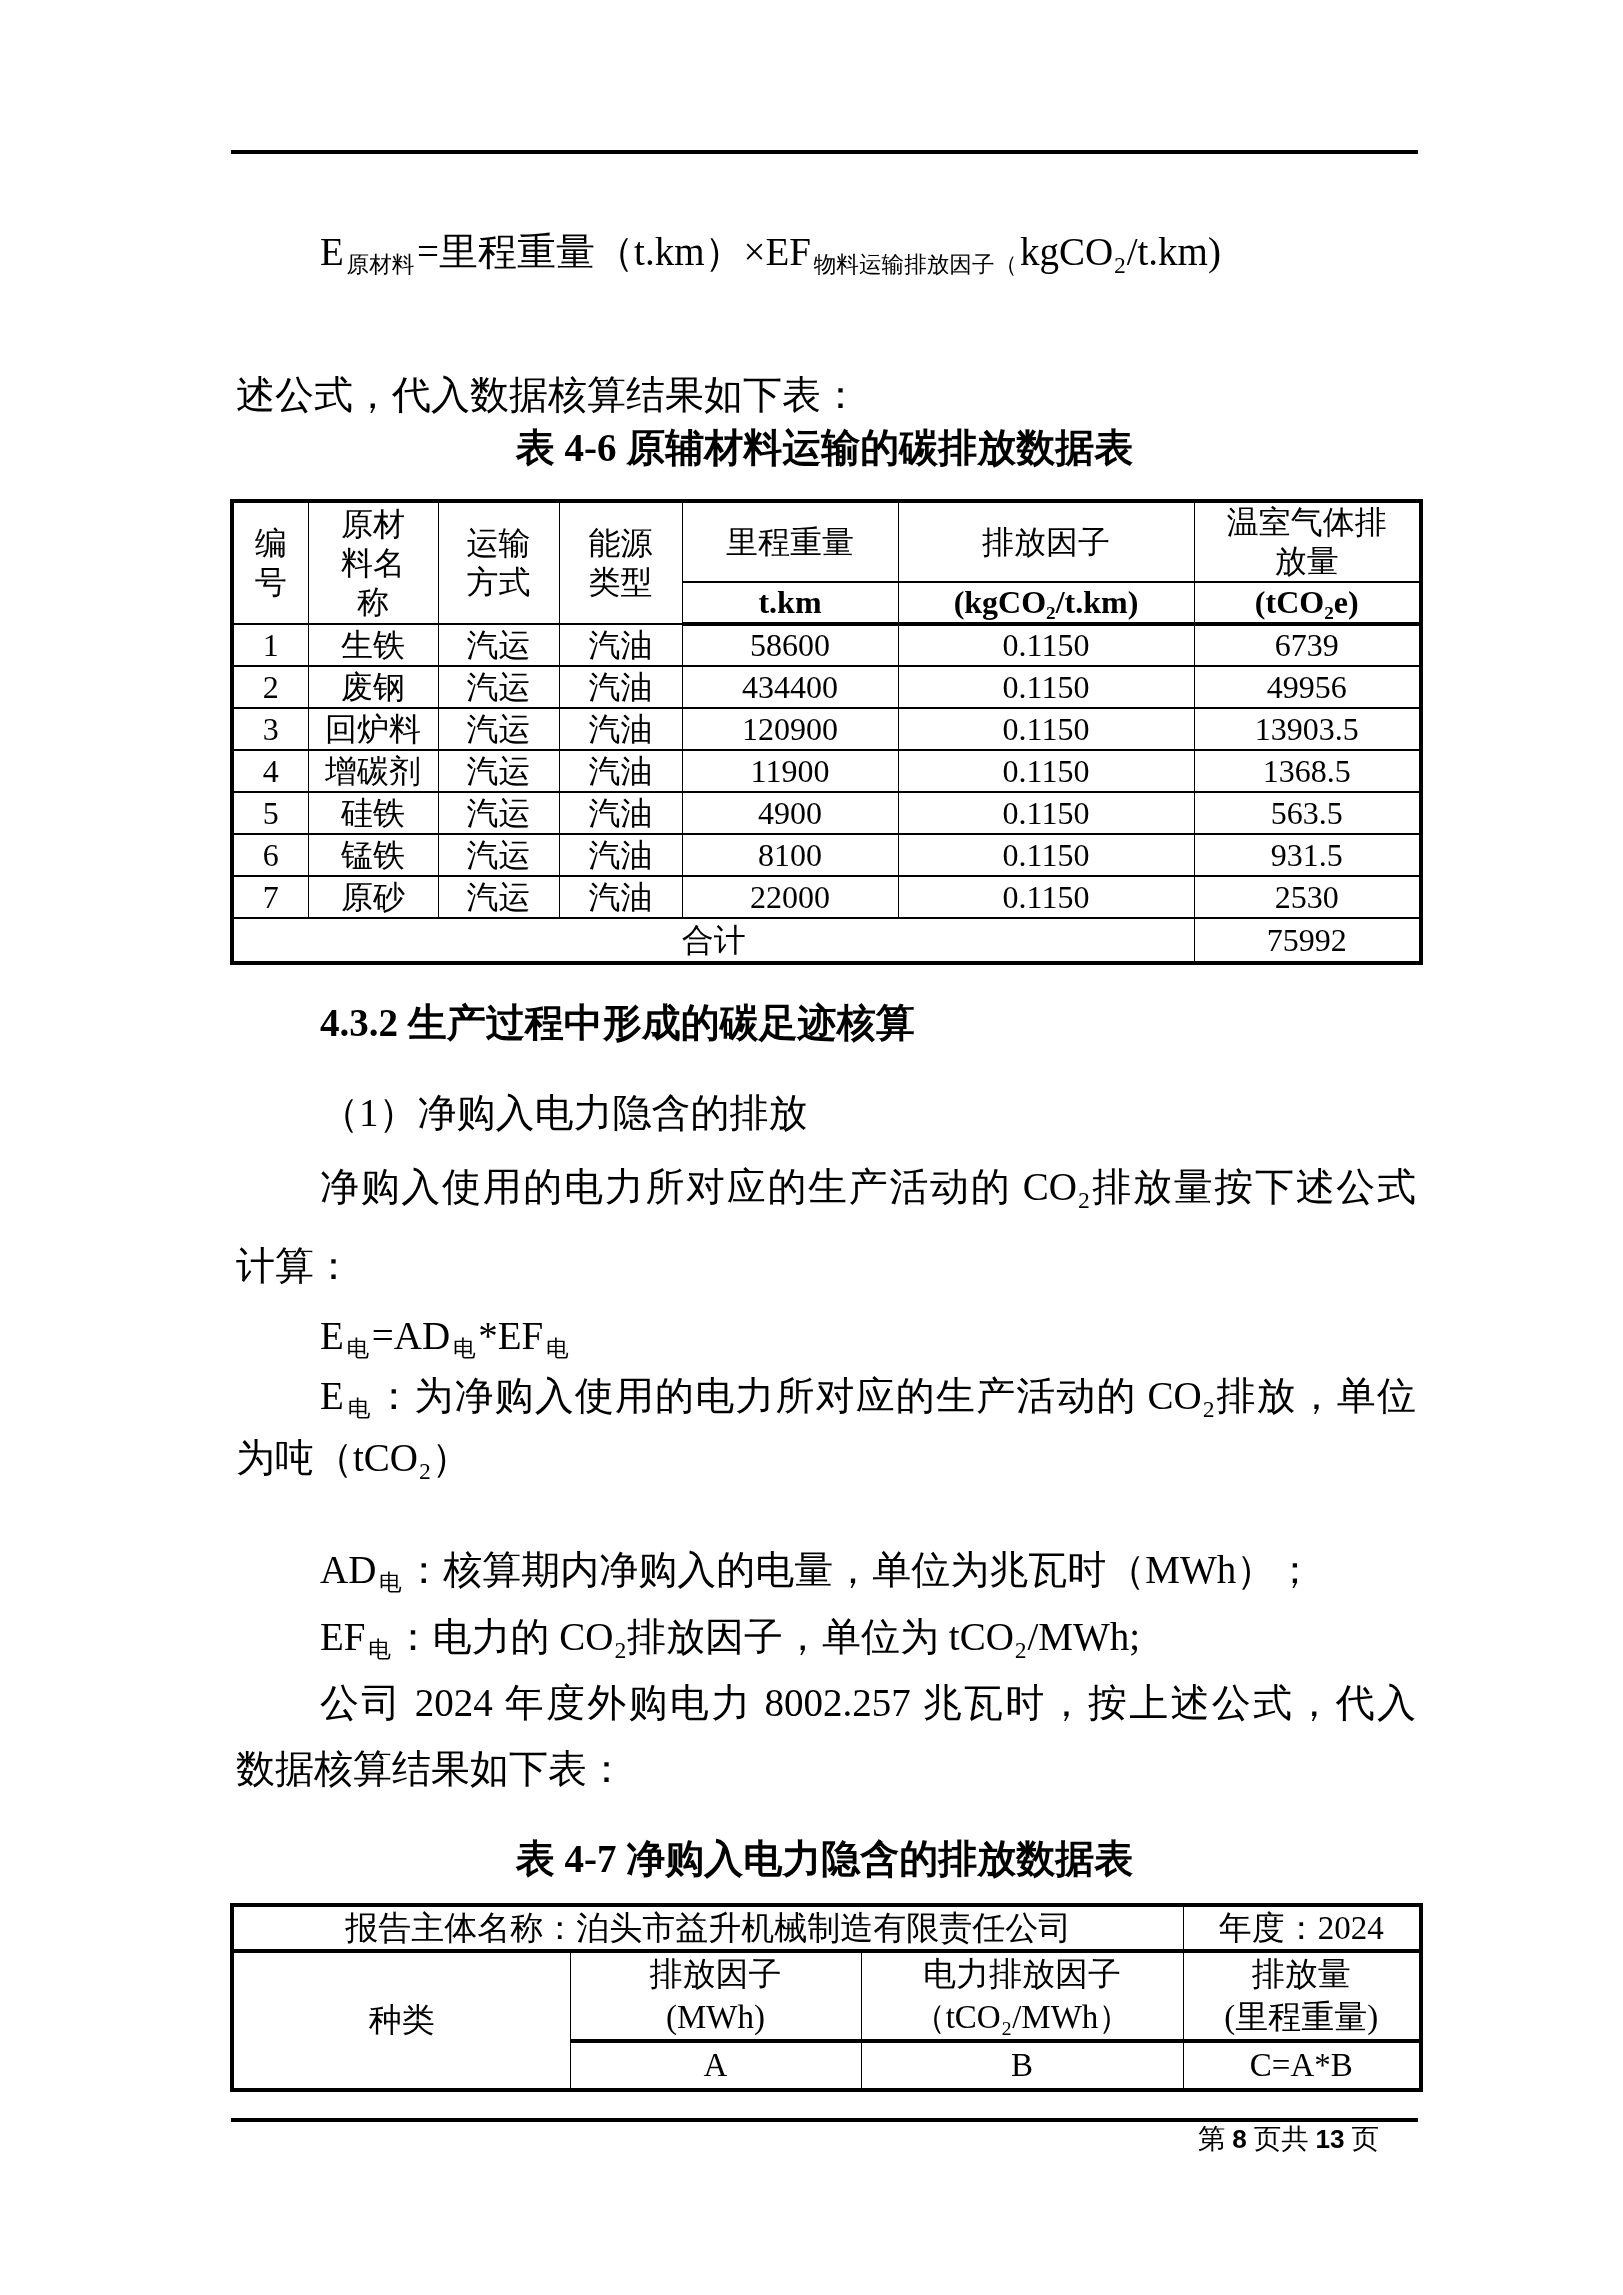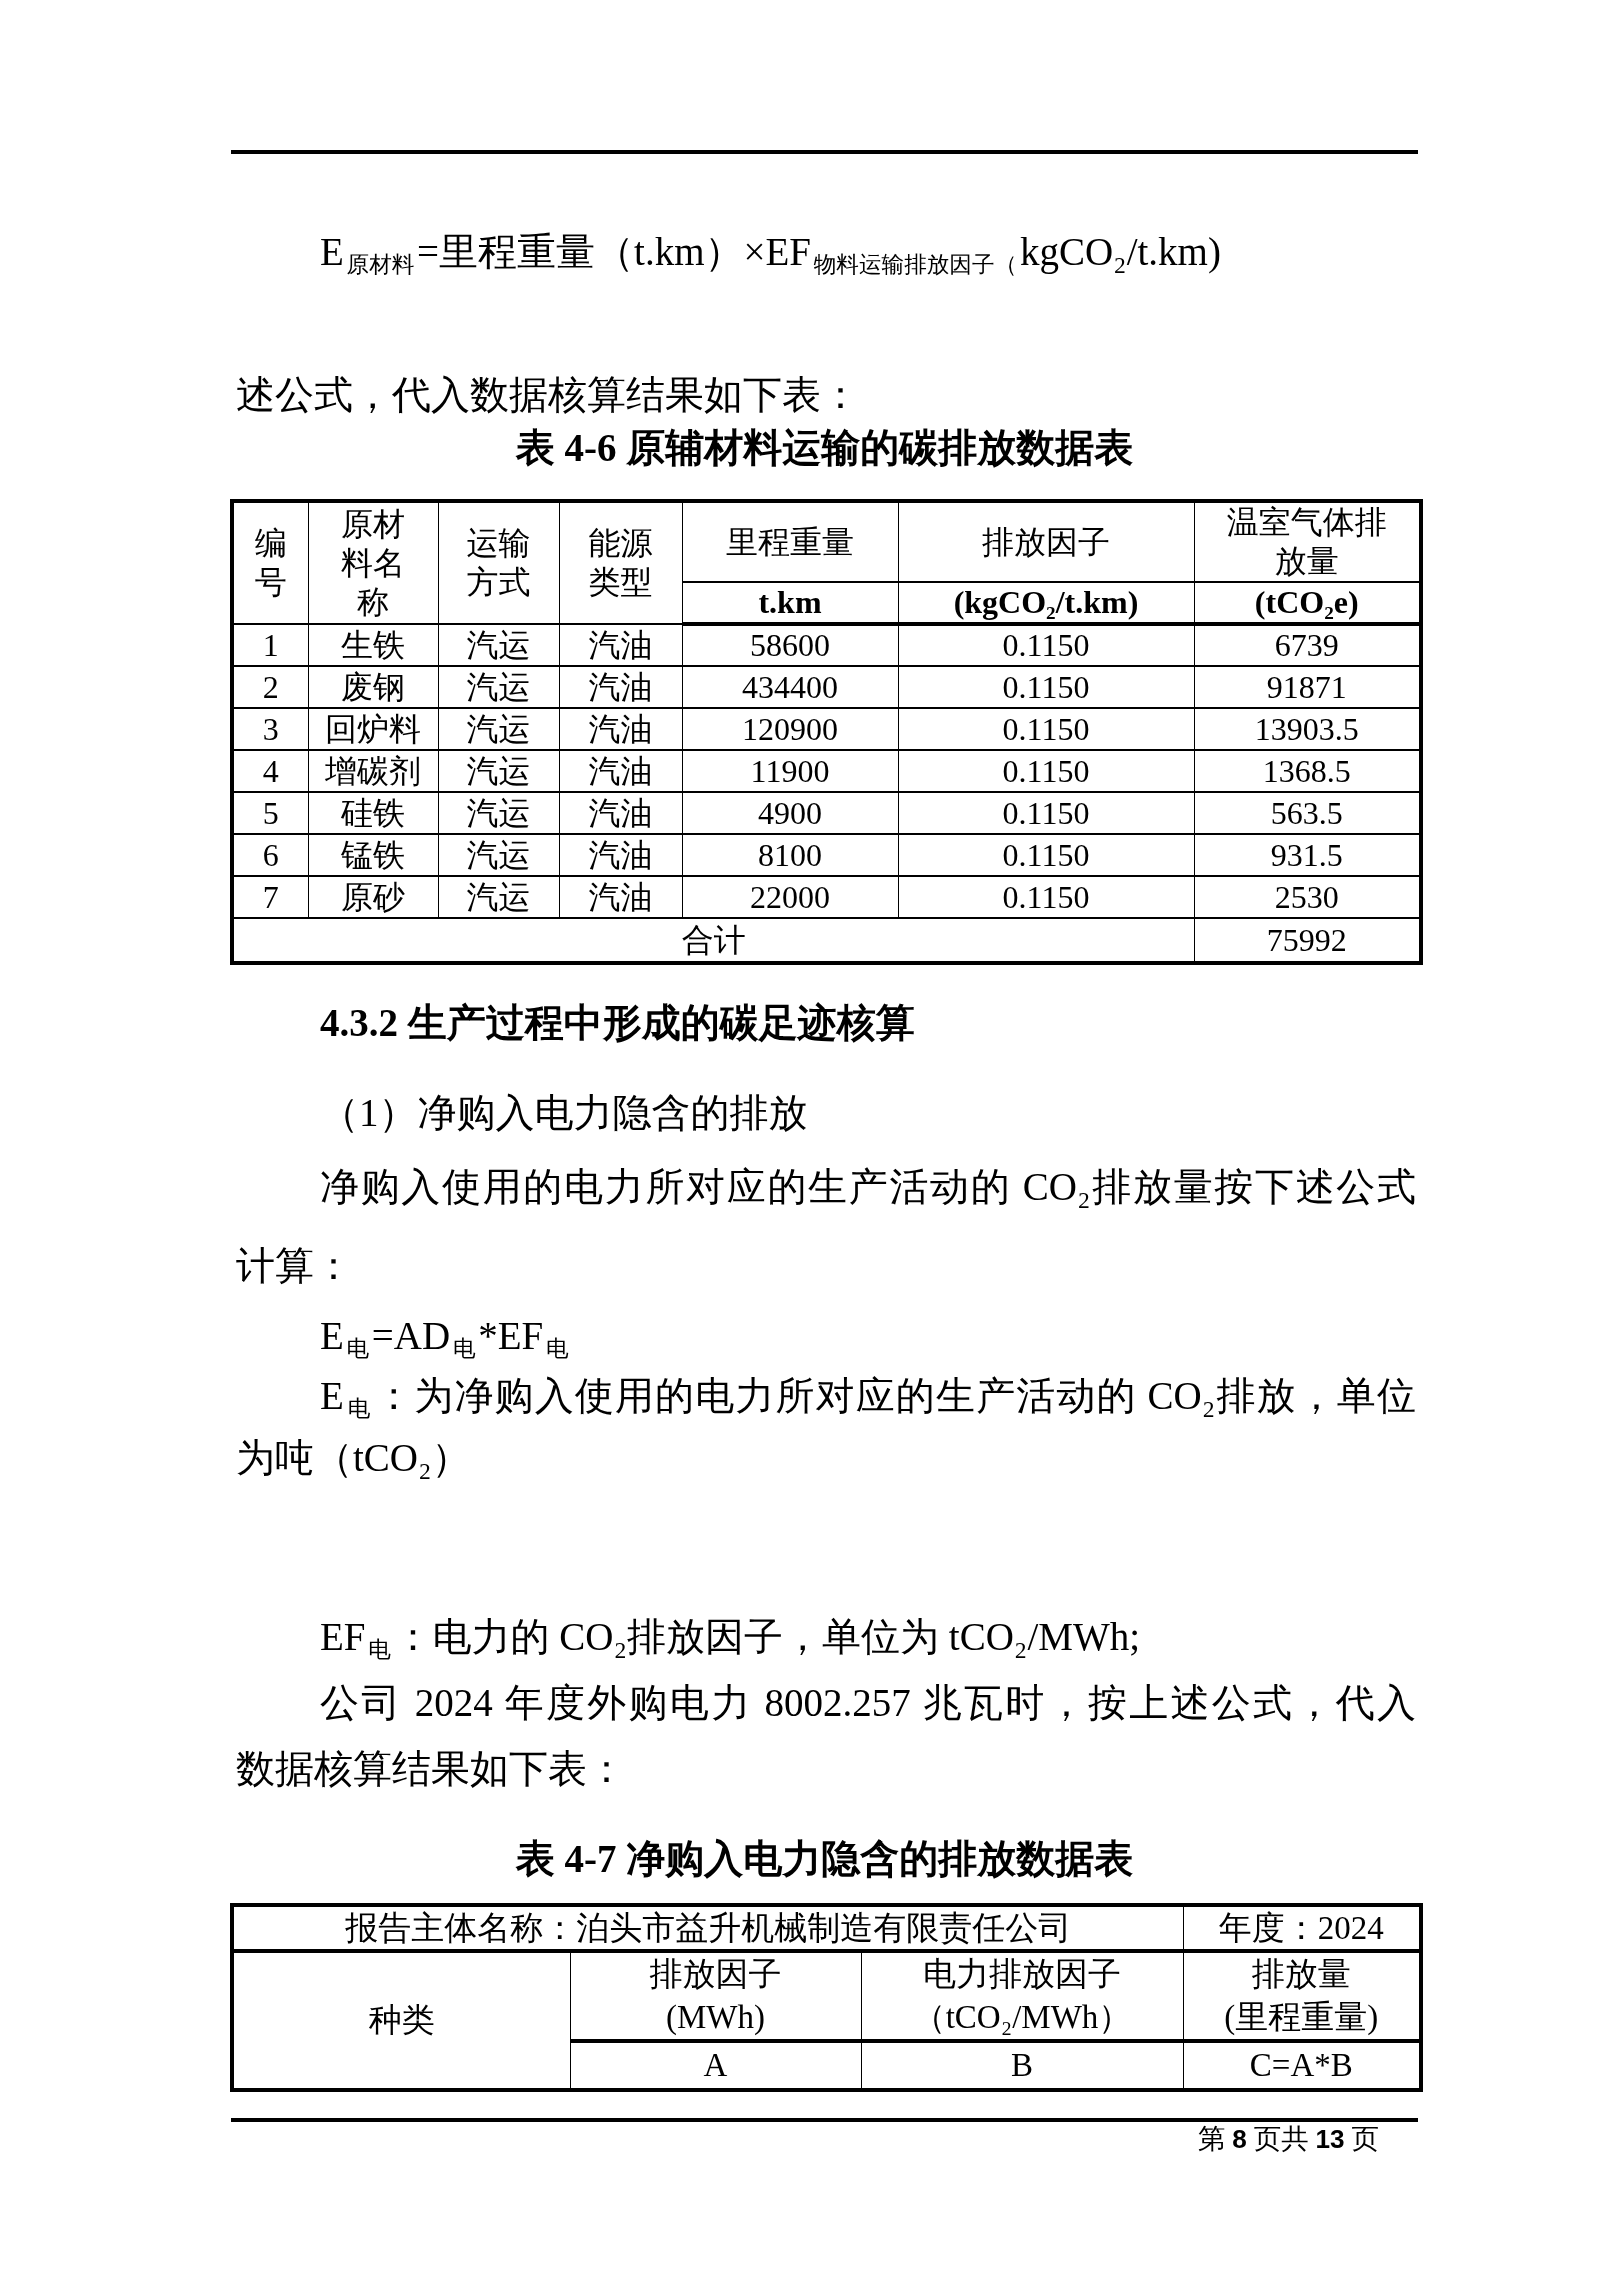--- a/index.html
+++ b/index.html
@@ -91,21 +91,21 @@
         <td>0.1150</td>
         <td>6739</td>
       </tr>
       <tr style="height:42px;">
         <td>2</td>
         <td>废钢</td>
         <td>汽运</td>
         <td>汽油</td>
         <td>434400</td>
         <td>0.1150</td>
-        <td>91871</td>
+        <td>49956</td>
       </tr>
       <tr style="height:42px;">
         <td>3</td>
         <td>回炉料</td>
         <td>汽运</td>
         <td>汽油</td>
         <td>120900</td>
         <td>0.1150</td>
         <td>13903.5</td>
       </tr>
@@ -160,20 +160,23 @@
 
   <div class="abs line" style="top:1301px;left:320px;">
     <span>E</span><span class="sub">电</span><span>=AD</span><span class="sub">电</span><span>*EF</span><span class="sub">电</span>
   </div>
 
   <div class="abs line just" style="top:1361px;left:320px;">
     <span>E</span><span class="sub">电</span><span>：为净购入使用的电力所对应的生产活动的 CO₂排放，单位</span>
   </div>
   <div class="abs line" style="top:1423px;left:236px;">为吨（tCO₂）</div>
 
+  <div class="abs line" style="top:1535px;left:320px;">
+    <span>AD</span><span class="sub">电</span><span>：核算期内净购入的电量，单位为兆瓦时（MWh）；</span>
+  </div>
 
   <div class="abs line" style="top:1602px;left:320px;">
     <span>EF</span><span class="sub">电</span><span>：电力的 CO₂排放因子，单位为 tCO₂/MWh;</span>
   </div>
 
   <div class="abs line just" style="top:1668px;left:320px;">公司 2024 年度外购电力 8002.257 兆瓦时，按上述公式，代入</div>
   <div class="abs line" style="top:1734px;left:236px;">数据核算结果如下表：</div>
 
   <div class="abs line b ctr" style="top:1824px;left:231px;">表 4-7 净购入电力隐含的排放数据表</div>
 

